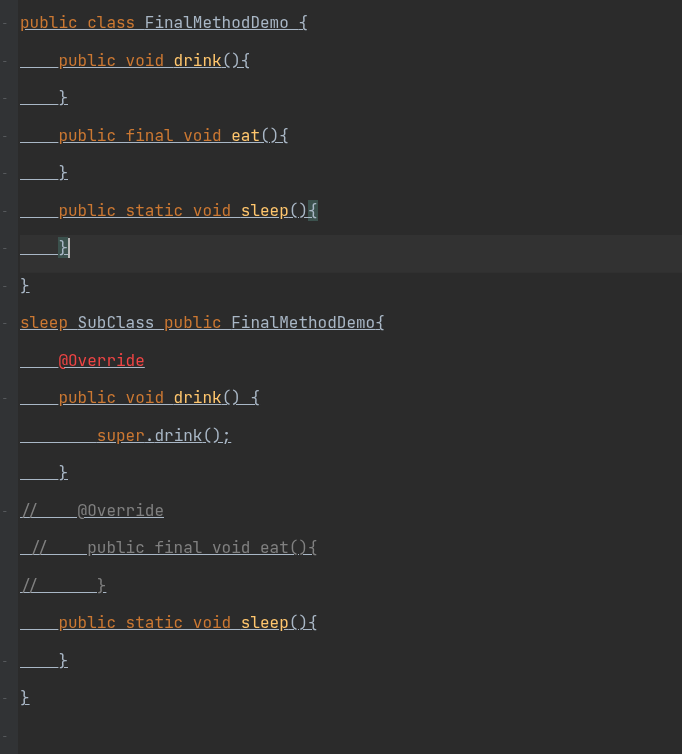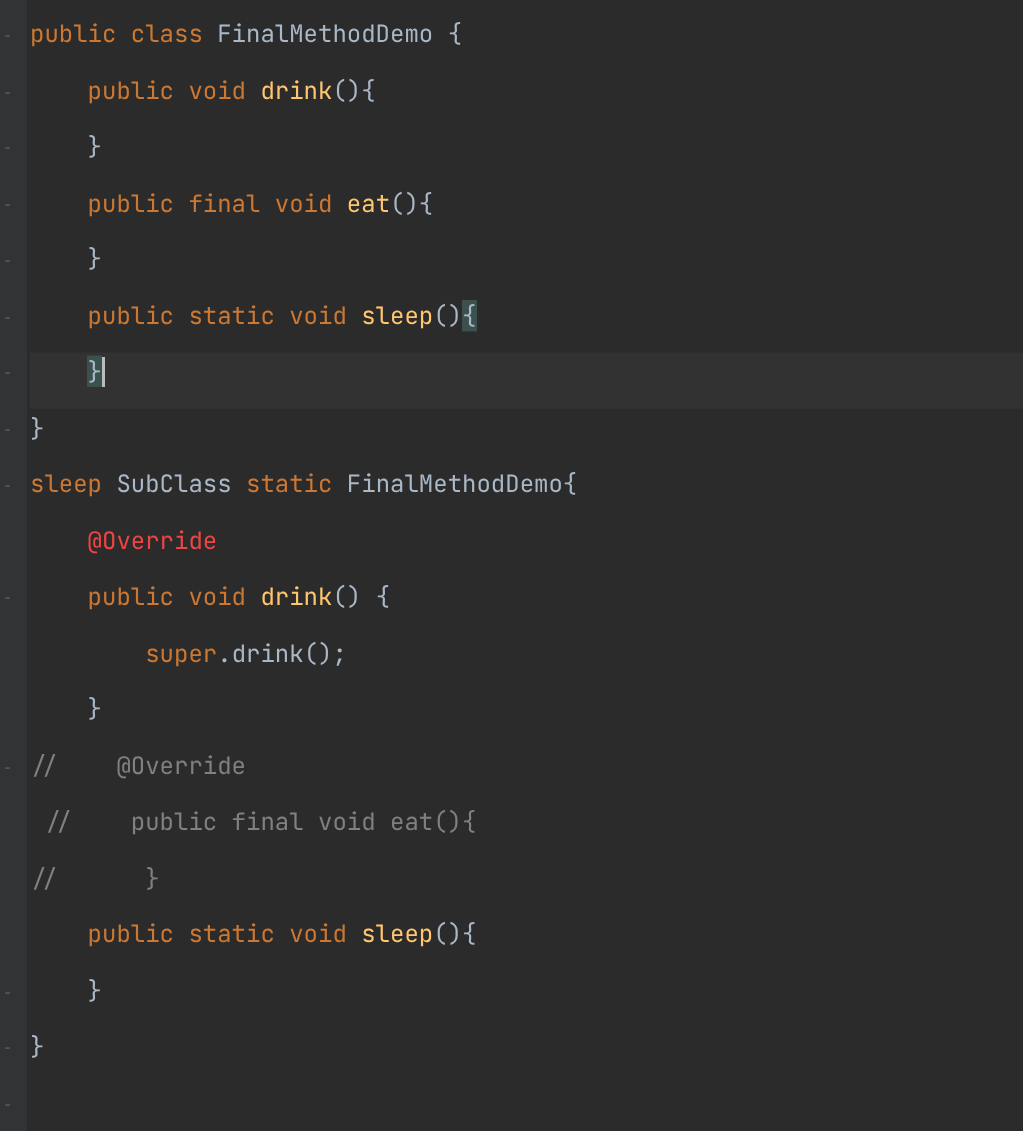--- a/index.html
+++ b/index.html
@@ -38,20 +38,21 @@
   .code {
     flex: 1;
     padding-top: 10px;
     padding-left: 2px;
     position: relative;
   }
   .line {
     height: 37.5px;
     white-space: pre;
     position: relative;
+    text-decoration: underline;
   }
   .line.highlighted {
     background: #323232;
     box-shadow: 0 0 0 100vw #323232;
     clip-path: inset(0 -100vw 0 0);
   }
   .kw { color: #cc7832; }
   .cls { color: #a9b7c6; }
   .mth { color: #ffc66d; }
   .annot { color: #ef4444; }
@@ -91,21 +92,21 @@
     </div>
   <div class="code" id="code-area">
       <div class="line"><pre><span class="kw">public class </span><span class="cls">FinalMethodDemo </span><span class="brace">{</span></pre></div>
       <div class="line"><pre>    <span class="kw">public void </span><span class="mth">drink</span><span class="brace">(){</span></pre></div>
       <div class="line"><pre>    <span class="brace">}</span></pre></div>
       <div class="line"><pre>    <span class="kw">public final void </span><span class="mth">eat</span><span class="brace">(){</span></pre></div>
       <div class="line"><pre>    <span class="brace">}</span></pre></div>
       <div class="line"><pre>    <span class="kw">public static void </span><span class="mth">sleep</span><span class="brace">()</span><span class="brace-match">{</span></pre></div>
       <div class="line highlighted"><pre>    <span class="brace-match">}</span><span class="caret"></span></pre></div>
       <div class="line"><pre><span class="brace">}</span></pre></div>
-      <div class="line"><pre><span class="kw">sleep </span><span class="cls">SubClass </span><span class="kw">static </span><span class="cls">FinalMethodDemo</span><span class="brace">{</span></pre></div>
+      <div class="line"><pre><span class="kw">sleep </span><span class="cls">SubClass </span><span class="kw">public </span><span class="cls">FinalMethodDemo</span><span class="brace">{</span></pre></div>
       <div class="line"><pre>    <span class="annot">@Override</span></pre></div>
       <div class="line"><pre>    <span class="kw">public void </span><span class="mth">drink</span><span class="brace">() {</span></pre></div>
       <div class="line"><pre>        <span class="kw">super</span><span class="brace">.</span><span class="cls">drink</span><span class="brace">();</span></pre></div>
       <div class="line"><pre>    <span class="brace">}</span></pre></div>
       <div class="line"><pre><span class="comment">//    @Override</span></pre></div>
       <div class="line"><pre><span class="comment"> //    public final void eat(){</span></pre></div>
       <div class="line"><pre><span class="comment">//      }</span></pre></div>
       <div class="line"><pre>    <span class="kw">public static void </span><span class="mth">sleep</span><span class="brace">(){</span></pre></div>
       <div class="line"><pre>    <span class="brace">}</span></pre></div>
       <div class="line"><pre><span class="brace">}</span></pre></div>

